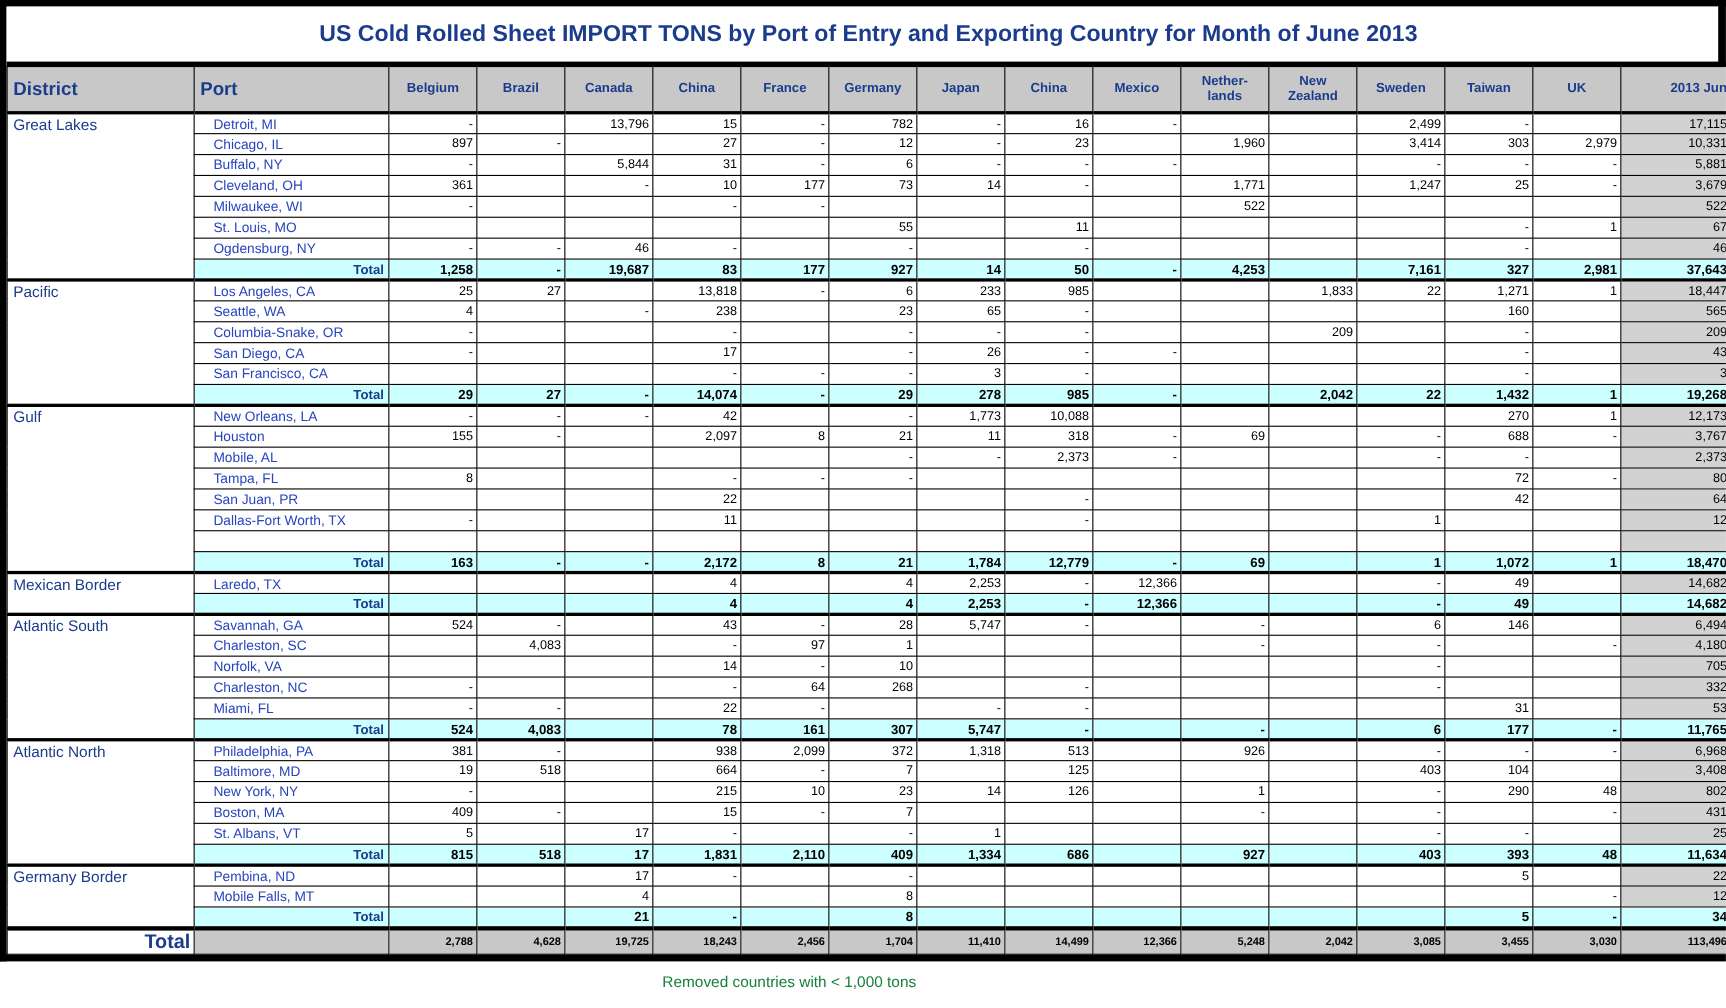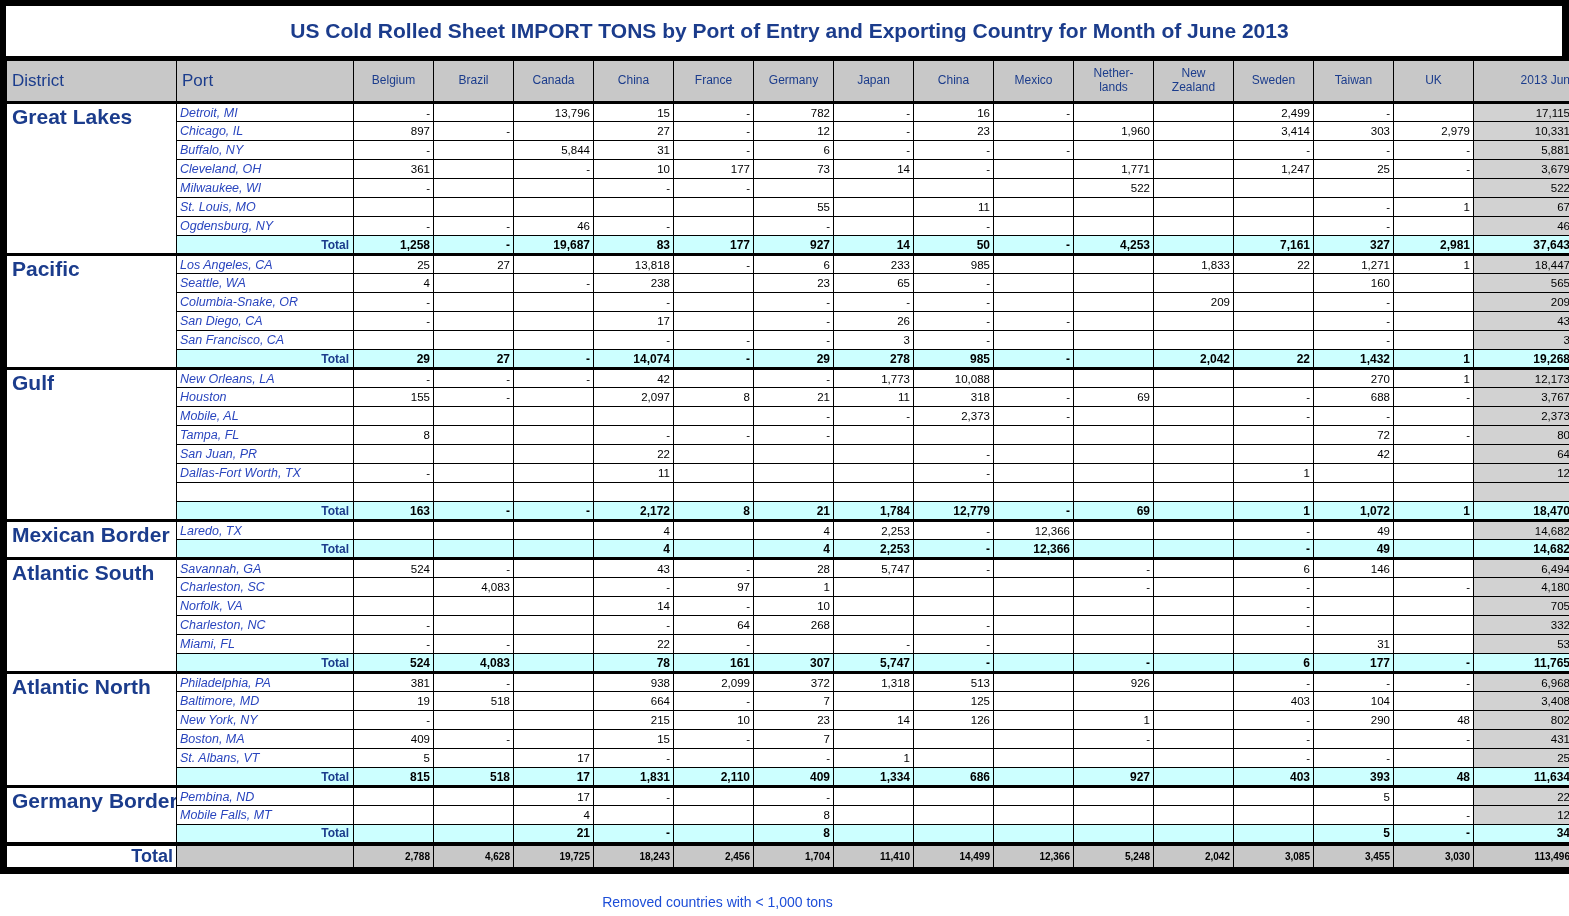--- a/index.html
+++ b/index.html
@@ -5,39 +5,39 @@
   html,body { margin:0; padding:0; background:#fff; width:1569px; height:916px; overflow:hidden;
               font-family:"Liberation Sans", sans-serif; }
   .frame { position:relative; width:1573px; border:6px solid #000; border-right:none; box-sizing:border-box; }
   .title-bar { height:50px; line-height:50px; background:#fff; text-align:center;
                font-size:21px; font-weight:bold; color:var(--navy-text,#1B3C8C);
                border-bottom:4px solid #000; white-space:nowrap; overflow:hidden; }
   .title-edge { position:fixed; top:0; right:0; width:7px; height:60px; background:#000; }
   table { border-collapse:collapse; table-layout:fixed; width:1567px; }
   td, th { box-sizing:border-box; }
   thead th { height:42px; background:var(--header-bg,#C8C8C8); border:1px solid #000; border-bottom:3px solid #000;
-             color:var(--navy-text,#1B3C8C); font-size:12px; font-weight:normal; text-align:center;
+             color:var(--navy-text,#1B3C8C); font-size:12px; font-weight:bold; text-align:center;
              white-space:pre-line; line-height:1.15; padding:2px; vertical-align:middle;margin-top:32px; }
   th.h-district, th.h-port { text-align:left; font-size:17px; padding-left:5px; }
   th.h-last { text-align:right; padding-right:3px; }
   tbody td { border:1px solid #000; height:19px; padding:0 3px; font-size:11.5px;
              white-space:nowrap; overflow:hidden; vertical-align:middle; }
-  td.port { color:var(--port-blue,#2945BE); font-size:12.5px; padding-left:3px;font-style:italic; }
+  td.port { color:var(--port-blue,#2945BE); font-size:12.5px; padding-left:17px; }
   td.num  { text-align:right; color:#000; }
   td.last { background:var(--last-col-bg,#D2D2D2); }
-  td.district-cell { vertical-align:top; font-size:21px; font-weight:bold;
+  td.district-cell { vertical-align:top; font-size:14px; font-weight:normal;
                      color:var(--navy-text,#1B3C8C); background:#fff; padding-top:1px; padding-left:5px; }
   tr.group-start td { border-top:3px solid #000; }
   tr.total-row td { background:var(--total-row-bg,#CCFFFF); font-weight:bold; font-size:12px; }
   td.total-label { text-align:right; color:var(--navy-text,#1B3C8C); font-size:13.5px; padding-right:4px; }
   tr.grand-row td { border-top:4px solid #000; background:var(--grand-row-bg,#C8C8C8);
                     font-weight:bold; height:24px; font-size:10px; }
   tr.grand-row td.grand-label { background:#fff; color:var(--navy-text,#1B3C8C); font-size:18px;
                                 text-align:right; padding-right:3px; }
-  .footer-note { width:1435px; margin-top:20px; text-align:center; font-size:14px; color:#1d4ed8; }
+  .footer-note { width:1435px; margin-top:10px; text-align:center; font-size:14px; color:#15803d; }
 </style>
 </head>
 <body>
 
 <div class="frame">
   <div class="title-bar">US Cold Rolled Sheet IMPORT TONS by Port of Entry and Exporting Country for Month of June 2013</div>
   <table>
     <colgroup id="cols">
         <col style="width: 170px;">
         <col style="width: 177px;">

